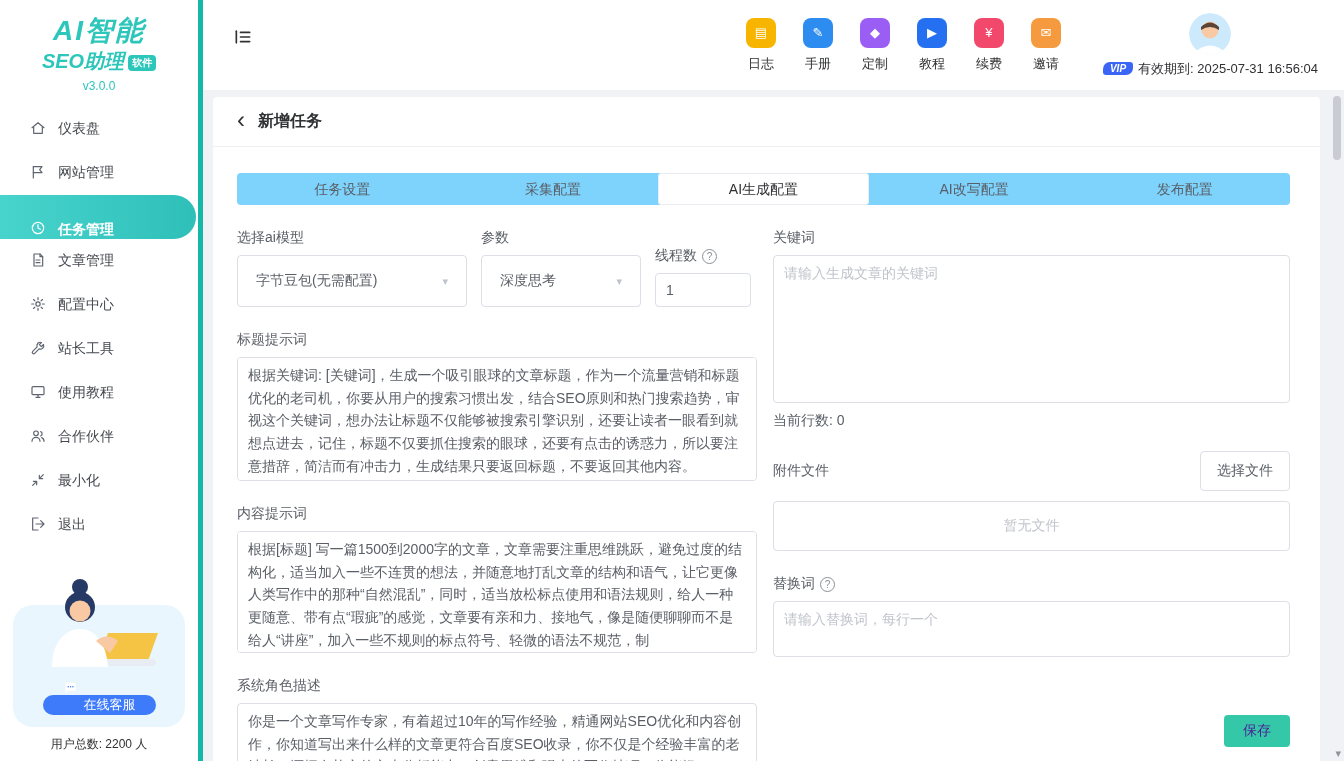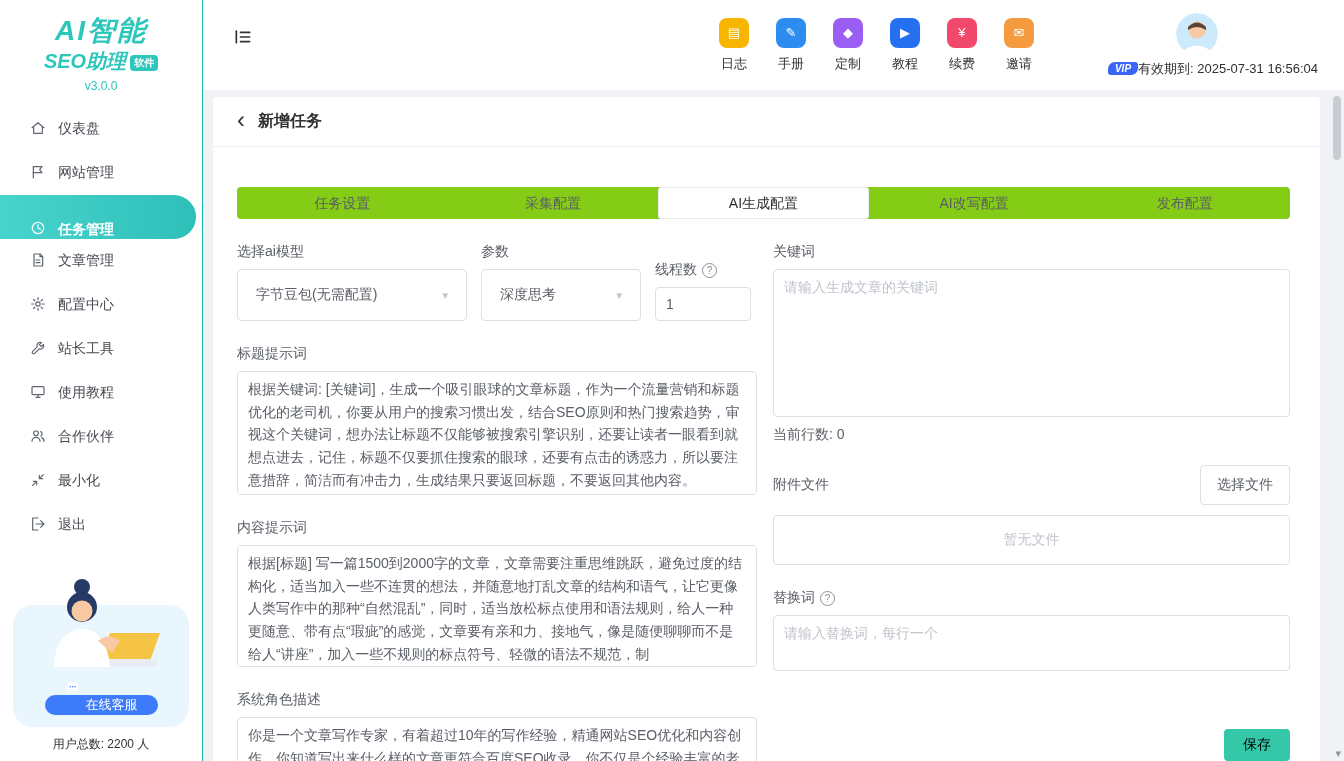--- a/index.html
+++ b/index.html
@@ -2,21 +2,21 @@
 <html><head>
 <meta charset="utf-8">
 <style>
   * { margin:0; padding:0; box-sizing:border-box; }
   html,body { width:1344px; height:761px; overflow:hidden; }
   body { display:flex; background:#f0f2f5; color:#303133;
          font-family:"Liberation Sans","DejaVu Sans",sans-serif; font-size:14px; }
 
   
   .sidebar { width:203px; height:100%; background:#fff; flex-shrink:0; position:relative; z-index:3;
-             border-right:1px solid #14b8a6; }
+             border-right:5px solid #14b8a6; }
   .logo { text-align:center; padding:12px 0 4px; }
   .logo-line1 { font-size:28px; font-weight:900; font-style:italic; color:#2cc6ba; letter-spacing:2px; }
   .logo-line2 { font-size:20px; font-weight:900; font-style:italic; color:#2cc6ba; margin-top:-2px; }
   .logo-badge { display:inline-block; background:#2cc6ba; color:#fff; font-size:10px; font-style:normal;
                 font-weight:700; border-radius:4px; padding:1px 4px; margin-left:4px; vertical-align:middle; }
   .logo-version { font-size:12px; color:#2cc6ba; margin-top:4px; }
   .nav { margin-top:10px; }
   .nav-item { display:flex; align-items:center; gap:12px; height:44px; padding-left:30px;
               font-size:14px; color:#45494f; cursor:pointer; }
   .nav-item svg { color:#5f6670; flex-shrink:0; }
@@ -38,33 +38,33 @@
   .topbar { height:90px; background:#fff; display:flex; align-items:center;
             padding:0 26px 0 30px; flex-shrink:0; }
   .fold-btn { cursor:pointer; display:flex; align-items:flex-start; height:52px; padding-top:8px; }
   .shortcuts { margin-left:auto; display:flex; gap:27px; }
   .shortcut { display:flex; flex-direction:column; align-items:center; cursor:pointer; }
   .shortcut-icon { width:30px; height:30px; border-radius:8px; color:#fff; font-size:13px;
                    display:flex; align-items:center; justify-content:center; }
   .shortcut-label { font-size:13px; color:#303133; margin-top:7px; }
   .user-block { margin-left:42px; display:flex; flex-direction:column; align-items:center; }
   .avatar { width:42px; height:42px; border-radius:50%; overflow:hidden; cursor:pointer; }
-  .vip-row { display:flex; align-items:center; margin-top:5px; font-size:13px; color:#303133; white-space:nowrap;margin-left:32px; }
+  .vip-row { display:flex; align-items:center; gap:5px; margin-top:5px; font-size:13px; color:#303133; white-space:nowrap; }
   .vip-badge { background:#3b66f5; color:#fff; font-size:10px; font-weight:700; font-style:italic;
                padding:1px 7px; border-radius:7px 3px 7px 3px; }
 
   
   .content { flex:1; padding:7px 24px 0 10px; min-height:0; }
   .card { background:#fff; border-radius:4px; height:calc(100% + 30px); display:flex; flex-direction:column; overflow:hidden; }
   .card-header { height:50px; border-bottom:1px solid #f0f0f0; display:flex; align-items:center;
                  gap:13px; padding:0 24px; flex-shrink:0; }
   .back-arrow { font-size:24px; line-height:1; color:#303133; cursor:pointer; margin-top:-3px; }
   .page-title { font-size:16px; font-weight:600; }
 
-  .tabs { margin:40px 30px 0 24px; display:flex; background:#84cc16; border-radius:4px; flex-shrink:0; }
+  .tabs { margin:26px 30px 0 24px; display:flex; background:#7dd3fc; border-radius:4px; flex-shrink:0; }
   .tab { flex:1; height:32px; line-height:32px; text-align:center; font-size:14px; color:#5a5e66;
          cursor:pointer; border-radius:4px; }
   .tab.active { background:#fff; color:#303133; box-shadow:inset 0 0 0 1px #e9ecf1; }
 
   .form { display:flex; gap:16px; padding:24px 30px 0 24px; flex:1; min-height:0; }
   .col-left { width:520px; flex-shrink:0; }
   .col-right { flex:1; min-width:0; }
   .field-label { display:flex; align-items:center; gap:5px; font-size:14px; color:#5a5e66; margin-bottom:8px; }
   .q-icon { width:15px; height:15px; border-radius:50%; border:1px solid #8b9097; color:#8b9097;
             font-size:10px; display:inline-flex; align-items:center; justify-content:center; cursor:pointer; }
@@ -78,21 +78,21 @@
              font-size:14px; color:#5a5e66; line-height:1.62; resize:none; font-family:inherit; outline:none; }
   textarea::placeholder, .text-input::placeholder { color:#c0c4cc; }
   .mt24 { margin-top:24px; }
   .line-count { font-size:14px; color:#5a5e66; margin-top:9px; }
   .attach-row { display:flex; align-items:center; justify-content:space-between; margin-top:21px; }
   .btn-plain { height:40px; padding:0 16px; background:#fff; border:1px solid #dcdfe6; border-radius:4px;
                font-size:14px; color:#5a5e66; cursor:pointer; font-family:inherit; }
   .file-box { margin-top:10px; height:50px; border:1px solid #dcdfe6; border-radius:4px;
               display:flex; align-items:center; justify-content:center; color:#c0c4cc; font-size:14px; }
   .save-row { display:flex; justify-content:flex-end; margin-top:58px; }
-  .btn-save { width:66px; height:32px; border:none; border-radius:4px; color:#000000; font-size:14px;
+  .btn-save { width:66px; height:32px; border:none; border-radius:4px; color:#4c1d95; font-size:14px;
               cursor:pointer; font-family:inherit; }
 
   
   .v-scrollbar { position:absolute; top:96px; right:3px; bottom:16px; width:8px; }
   .v-thumb { width:8px; height:64px; background:#c9ccd2; border-radius:4px; cursor:pointer; }
   .scroll-arrow { position:absolute; right:3px; bottom:1px; font-size:11px; color:#8d929b; cursor:pointer; }
 </style>
 </head>
 <body>
 

